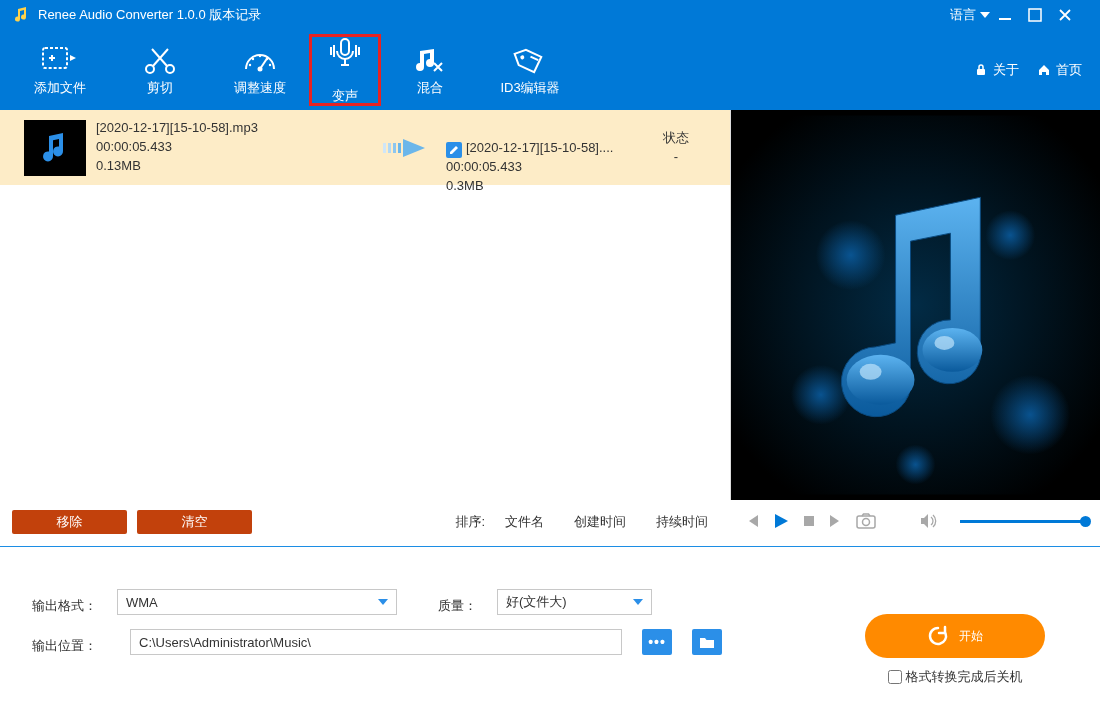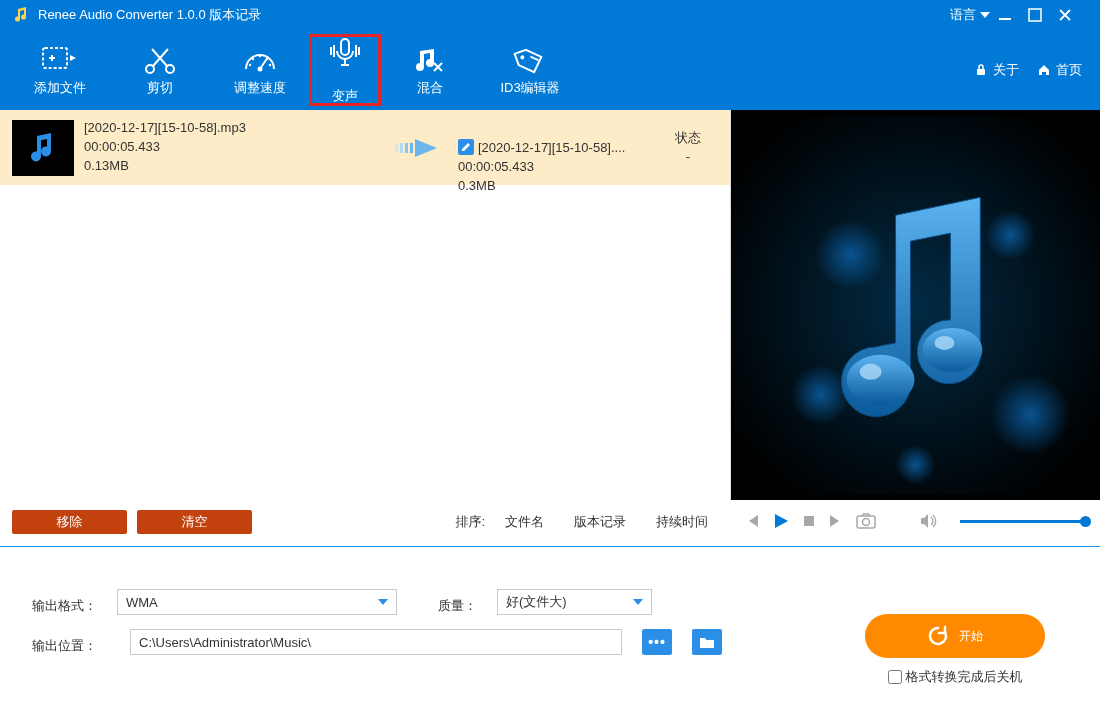--- a/index.html
+++ b/index.html
@@ -18,26 +18,26 @@
 .tool.highlight { outline: 3px solid #e72323; outline-offset: -2px; width: 70px; justify-content: space-between; }
 .tool .ticon { height: 36px; display: flex; align-items: center; justify-content: center; }
 .tool .tlabel { font-size: 13px; }
 .toolbar .spacer { flex: 1; }
 .toolbar .right-links { display: flex; gap: 18px; font-size: 13px; padding-right: 8px;}
 .toolbar .right-links .rl { display: flex; align-items: center; gap: 5px; cursor: pointer;}
 
 
 .main { display: flex; height: 432px; }
 .filelist { flex: 1; background: #fff; position: relative; display:flex; flex-direction:column;}
-.filerow { height: 75px; background: #fdecc7; display: flex; align-items: center; padding: 8px 12px; gap: 10px;}
+.filerow { height: 75px; background: #fdecc7; display: flex; align-items: center; padding: 8px 24px; gap: 10px;}
 .thumb { width: 62px; height: 56px; background: #000; display: flex; align-items: center; justify-content: center; }
 .fileinfo { font-size: 13px; color: #333; line-height: 1.45; flex: 1;}
 .arrow { width: 60px; display:flex; align-items:center; justify-content:center; }
 .outinfo { font-size: 13px; color: #333; line-height: 1.45; width: 190px; display:flex; flex-direction:column;}
-.outinfo .outname { display:flex; align-items:flex-start; gap:4px;margin-top:40px;}
+.outinfo .outname { display:flex; align-items:flex-end; gap:4px;margin-top:40px;}
 .editicon { width:16px; height:16px; background:#2b8fe8; border-radius:2px; display:flex; align-items:center; justify-content:center; color:#fff; font-size:10px;}
 .status { width: 60px; font-size: 13px; color: #333; text-align:center; line-height:1.4;}
 
 .listspacer { flex:1; }
 .listfooter { display:flex; align-items:center; padding: 8px 12px; gap:10px; font-size:13px; color:#333;}
 .btn-blue { background:#c2410c; color:#fff; border:none; height:24px; width:115px; font-size:13px; cursor:pointer; border-radius:2px;}
 .sort-label { margin-left:auto;}
 .sort-opt { cursor:pointer; padding: 0 10px;}
 
 .preview { width: 370px; display:flex; flex-direction:column; }
@@ -222,21 +222,21 @@
         <div>状态</div>
         <div>-</div>
       </div>
     </div>
     <div class="listspacer"></div>
     <div class="listfooter">
       <button class="btn-blue">移除</button>
       <button class="btn-blue">清空</button>
       <span class="sort-label">排序:</span>
       <span class="sort-opt">文件名</span>
-      <span class="sort-opt">版本记录</span>
+      <span class="sort-opt">创建时间</span>
       <span class="sort-opt">持续时间</span>
     </div>
   </div>
 
   <div class="preview">
     <div class="preview-screen">
       <svg width="370" height="380" viewBox="0 0 370 380">
         <defs>
           <radialGradient id="bgglow" cx="50%" cy="50%" r="60%">
               <stop offset="0%" stop-color="#022b45"></stop>

